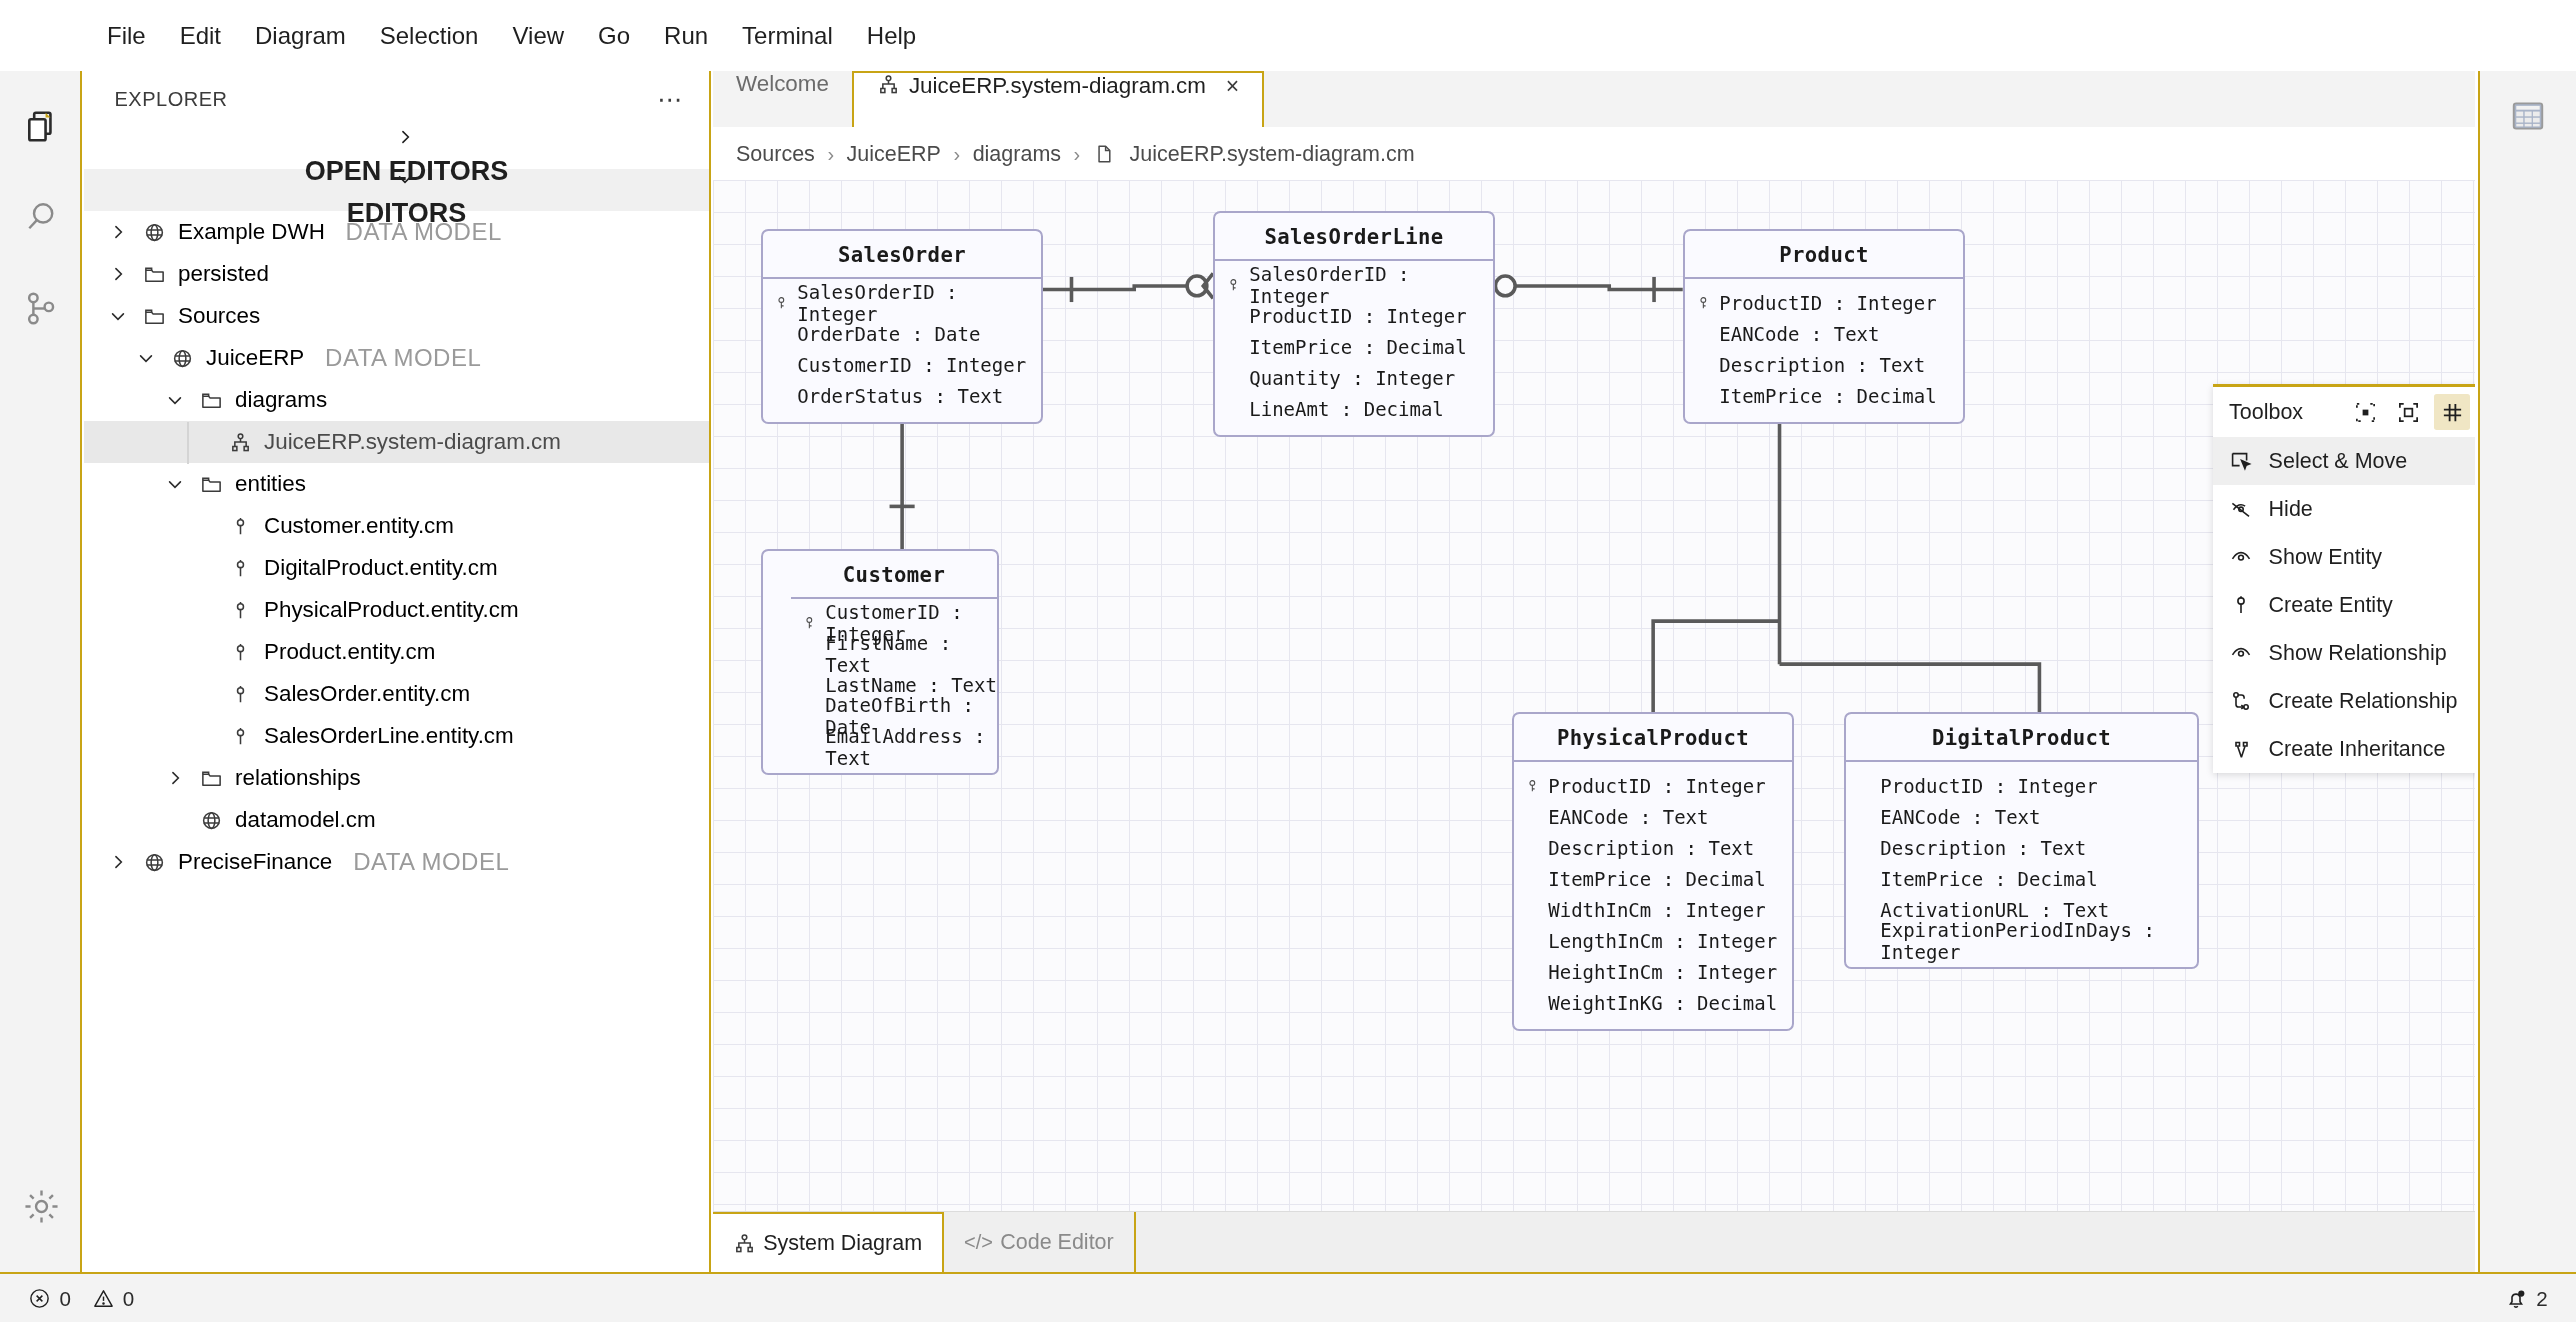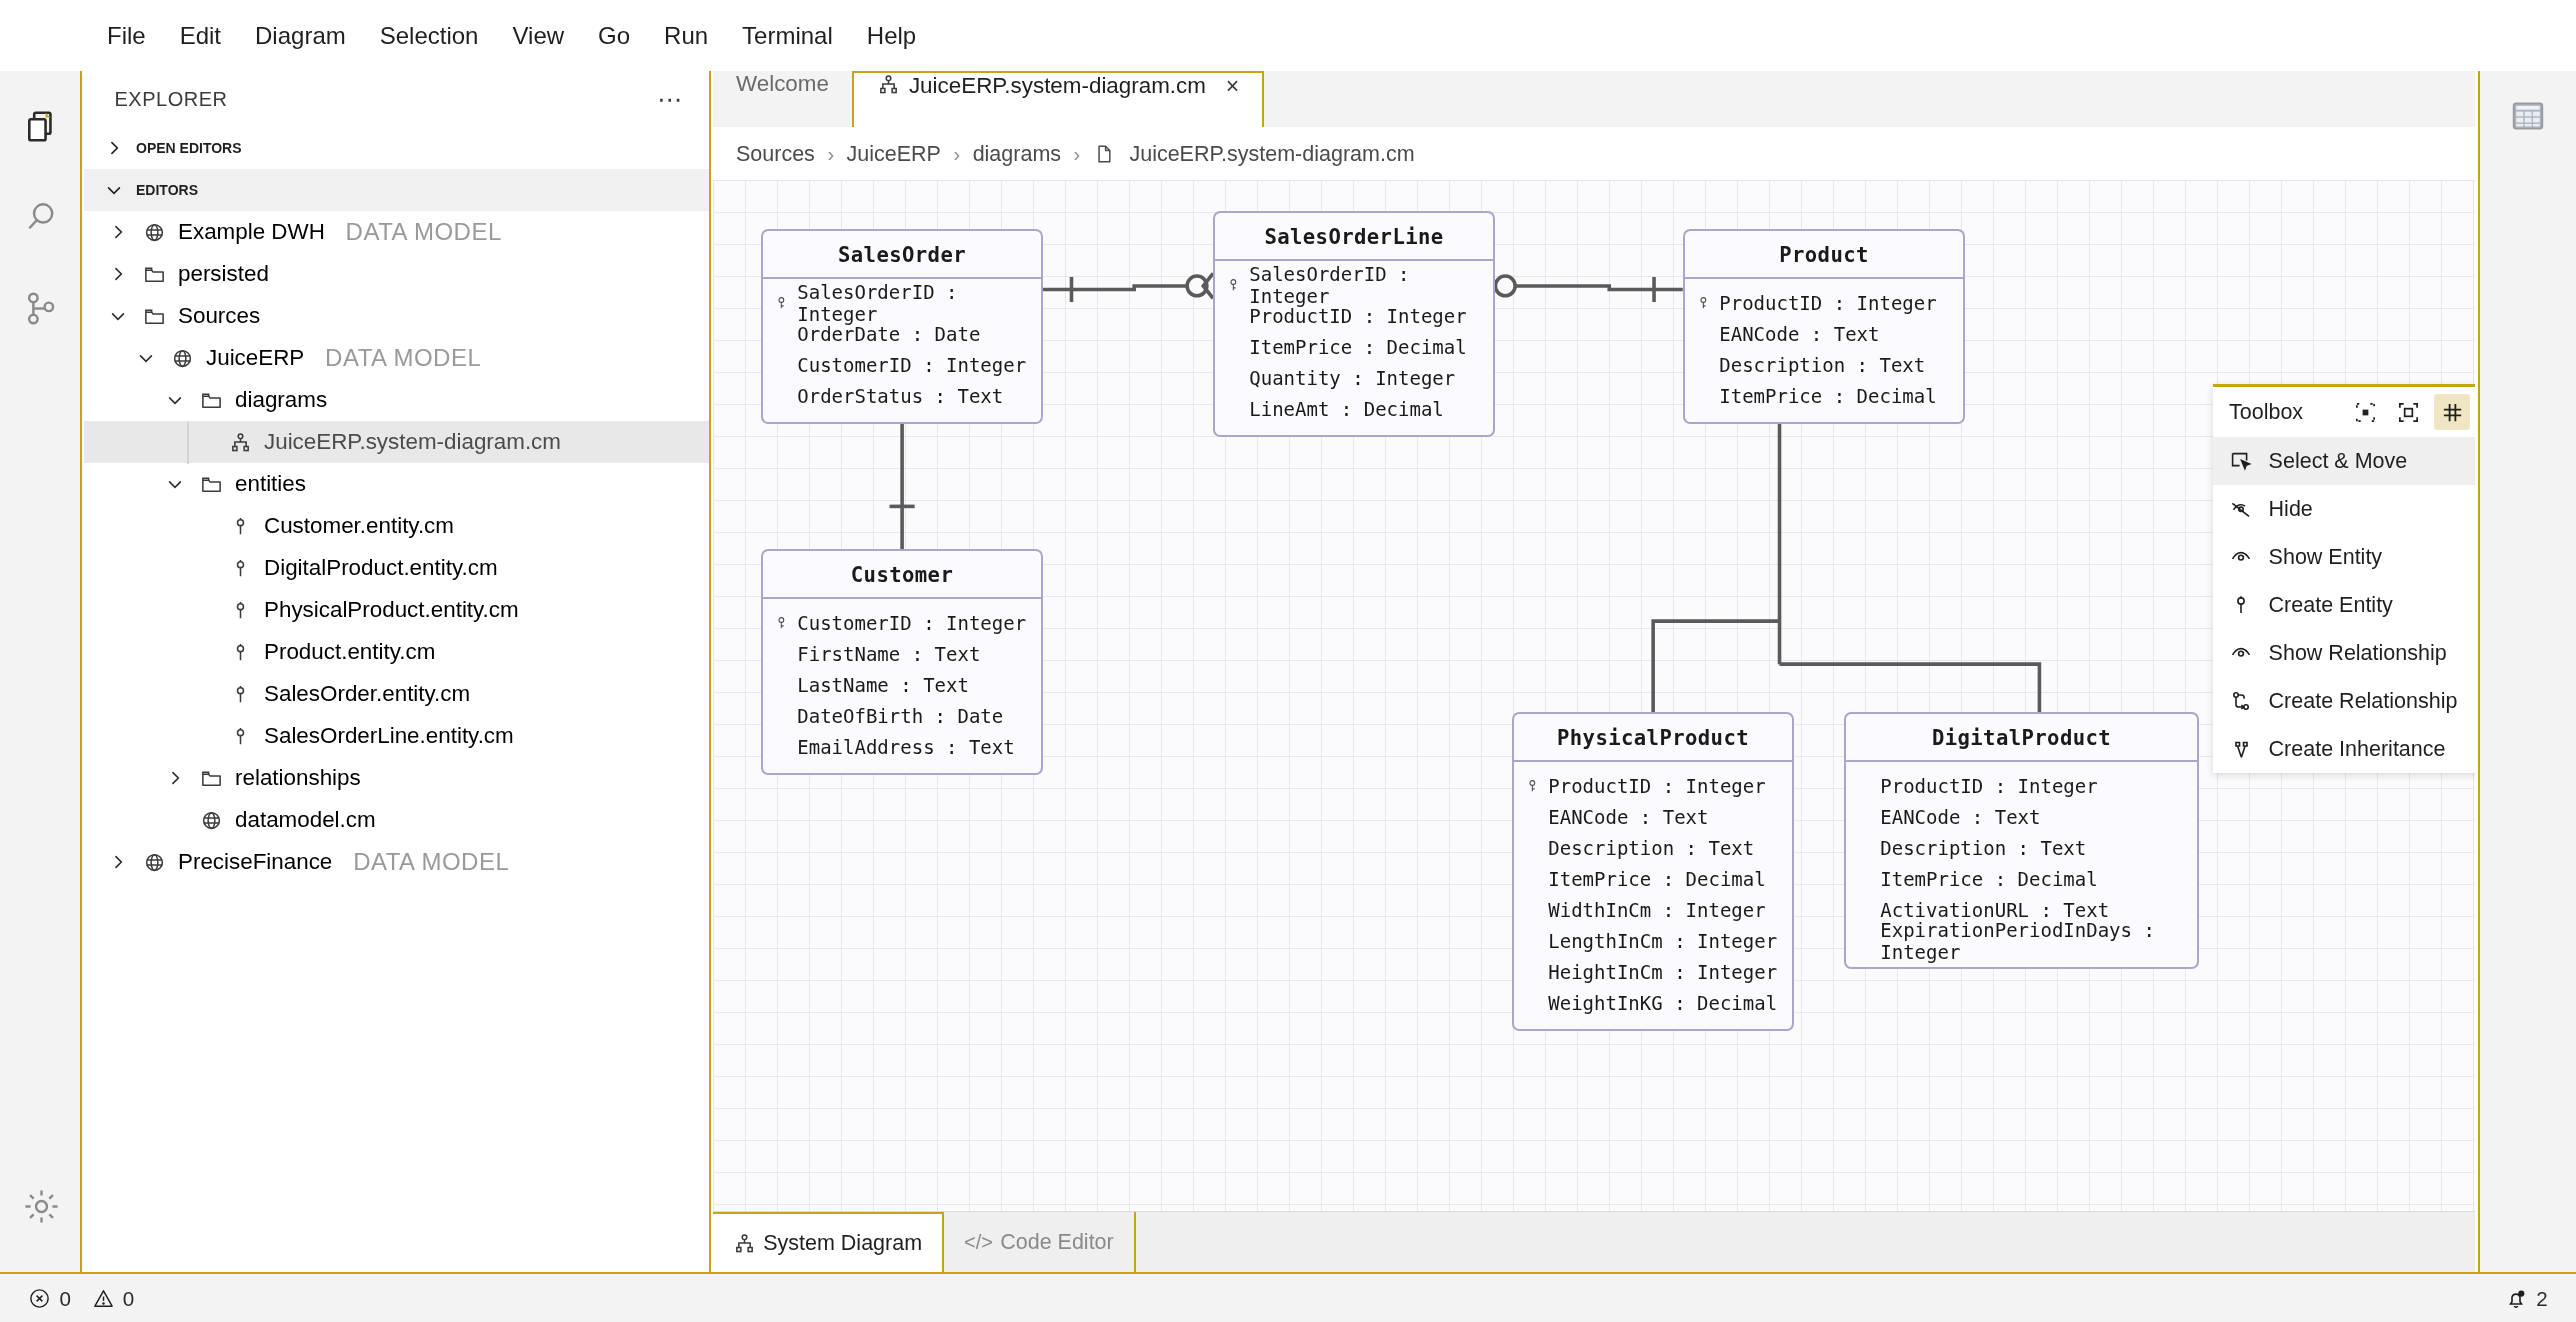--- a/index.html
+++ b/index.html
@@ -43,21 +43,21 @@
   }
   #sidebar-header {
     height: 56px; display: flex; align-items: center;
     padding: 0 25px 0 30.5px; justify-content: space-between;
   }
   #sidebar-title { font-size: 20px; letter-spacing: 0.5px; color: #3b3b3b; }
   #sidebar-more { font-size: 25px; color: #3b3b3b; line-height: 10.8px; letter-spacing: 1.8px;}
   .section-row {
     height: 42px; display: flex; align-items: center;
     background: #f0f0f0; padding-left: 20px; gap: 9px;
-    font-size: 14px; font-weight: bold; color: #1f1f1f;
+    font-size: 27px; font-weight: bold; color: #1f1f1f; flex-direction: column;
   }
   .tree-row {
     height: 42px; display: flex; align-items: center;
     font-size: 22.4px; color: #2b2b2b; white-space: nowrap; gap: 10px;
     padding-right: 7.2px;
   }
   .tree-row.selected { background: #e8e8e8; }
   .tree-row .twisty {
     width: 27px; flex: 0 0 27px; display: flex; align-items: center; justify-content: center;
   }
@@ -583,21 +583,21 @@
             <div class="attr">
               <span class="keyslot"></span>
               <span>Description : Text</span>
             </div>
             <div class="attr">
               <span class="keyslot"></span>
               <span>ItemPrice : Decimal</span>
             </div>
           </div>
         </div>
-        <div class="entity" style="left: 48px; top: 369px; width: 282px;">
+        <div class="entity" style="left: 48px; top: 369px; width: 238px; padding-left: 28px;">
           <div class="ehead">Customer</div>
           <div class="ebody">
             <div class="attr">
               <span class="keyslot">
                 <svg width="16" height="16" viewBox="0 0 24 24" fill="none" stroke="#4b4b4b" stroke-width="1.6">
                   <circle cx="11" cy="7.5" r="3.6"></circle>
                   <path d="M11 11.1V20M11 16.3h3.4"></path>
                 </svg>
               </span>
               <span>CustomerID : Integer</span>

